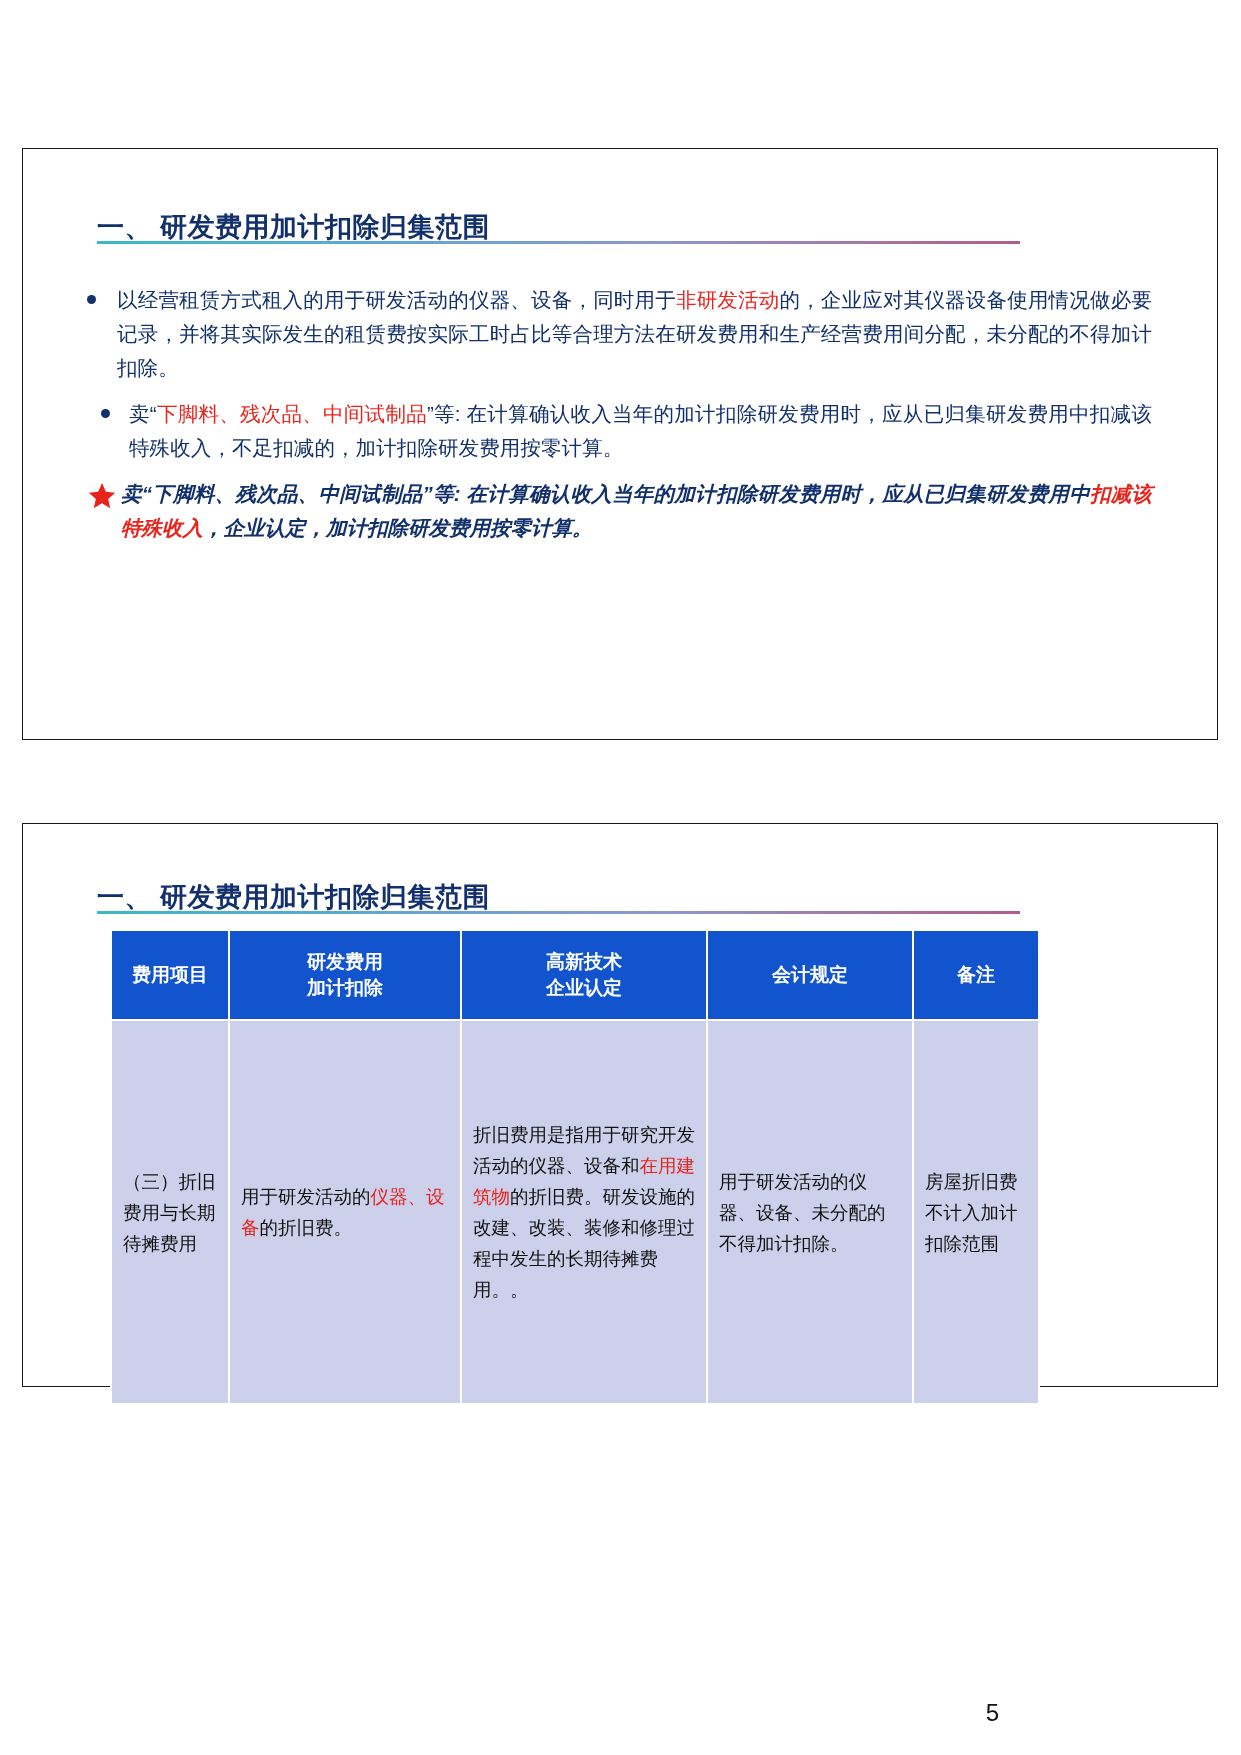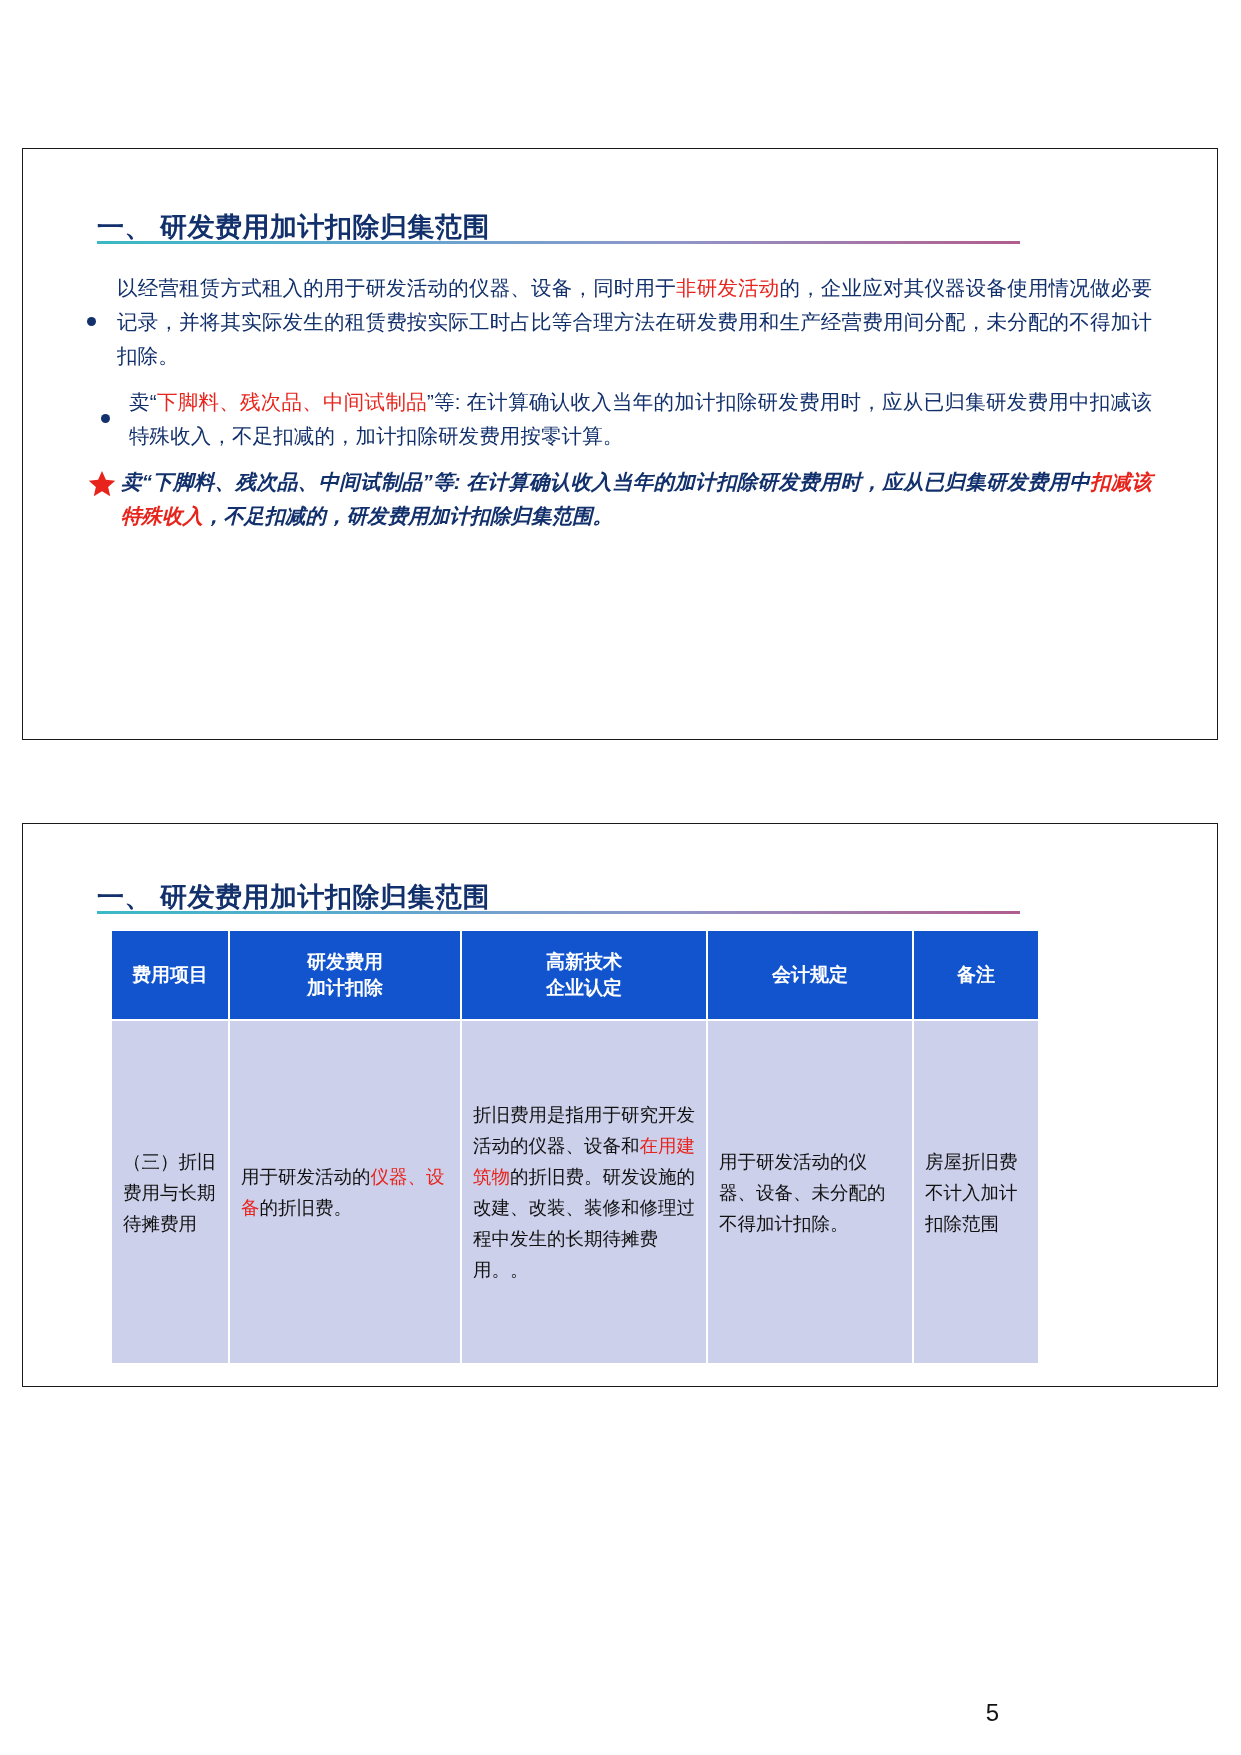--- a/index.html
+++ b/index.html
@@ -59,22 +59,23 @@
 
   
   .bullets {
     position: absolute;
     left: 64px;
     top: 122px;
     width: 1065px;
   }
   .bullet-row {
     display: flex;
-    align-items: center;
+    align-items: flex-start;
     margin-bottom: 12px;
+    margin-top: 12px;
   }
   .bullet-mark {
     flex: 0 0 auto;
     width: 30px;
     text-align: left;
     color: #12306b;
     font-size: 19px;
     line-height: 34px;
   }
   .bullet-mark.indented { width: 42px; padding-left: 14px; box-sizing: border-box; }
@@ -139,21 +140,21 @@
     vertical-align: middle;
     padding: 18px 4px;
     border: 2px solid #ffffff;
   }
   table.cmp td {
     background: #ccd0ea;
     color: #111111;
     font-size: 18.5px;
     line-height: 31px;
     vertical-align: middle;
-    padding: 6px 11px;
+    padding: 26px 11px;
     border: 2px solid #ffffff;
     height: 330px;
   }
   .col-1 { width: 118px; }
   .col-2 { width: 232px; }
   .col-3 { width: 246px; }
   .col-4 { width: 206px; }
   .col-5 { width: 126px; }
   td.c-note { color: #e8231c; }
 
@@ -188,21 +189,21 @@
           <span class="bullet-text"><span>卖“</span><span class="red">下脚料、残次品、中间试制品</span><span>”等: 在计算确认收入当年的加计扣除研发费用时，应从已归集研发费用中扣减该特殊收入，不足扣减的，加计扣除研发费用按零计算。</span></span>
         </div>
 
 
         <div class="star-row">
           <span class="star-mark">
             <svg class="star-icon" width="30" height="30" viewBox="0 0 24 24" aria-hidden="true">
               <polygon points="12,1.6 15.1,8.6 22.6,9.3 16.9,14.3 18.6,21.8 12,17.8 5.4,21.8 7.1,14.3 1.4,9.3 8.9,8.6" fill="#e8231c"></polygon>
             </svg>
           </span>
-          <span class="star-text"><span>卖“下脚料、残次品、中间试制品”等: 在计算确认收入当年的加计扣除研发费用时，应从已归集研发费用中</span><span class="red">扣减该特殊收入</span><span>，不足扣减的，研发费用加计扣除归集范围。</span></span>
+          <span class="star-text"><span>卖“下脚料、残次品、中间试制品”等: 在计算确认收入当年的加计扣除研发费用时，应从已归集研发费用中</span><span class="red">扣减该特殊收入</span><span>，企业认定，加计扣除研发费用按零计算。</span></span>
         </div>
 
       </div>
     </div>
   </section>
 
   <section class="slide" id="slide-2">
     <div class="slide-inner">
       <h1 class="heading">一、 研发费用加计扣除归集范围</h1>
       <div class="rule"></div>

